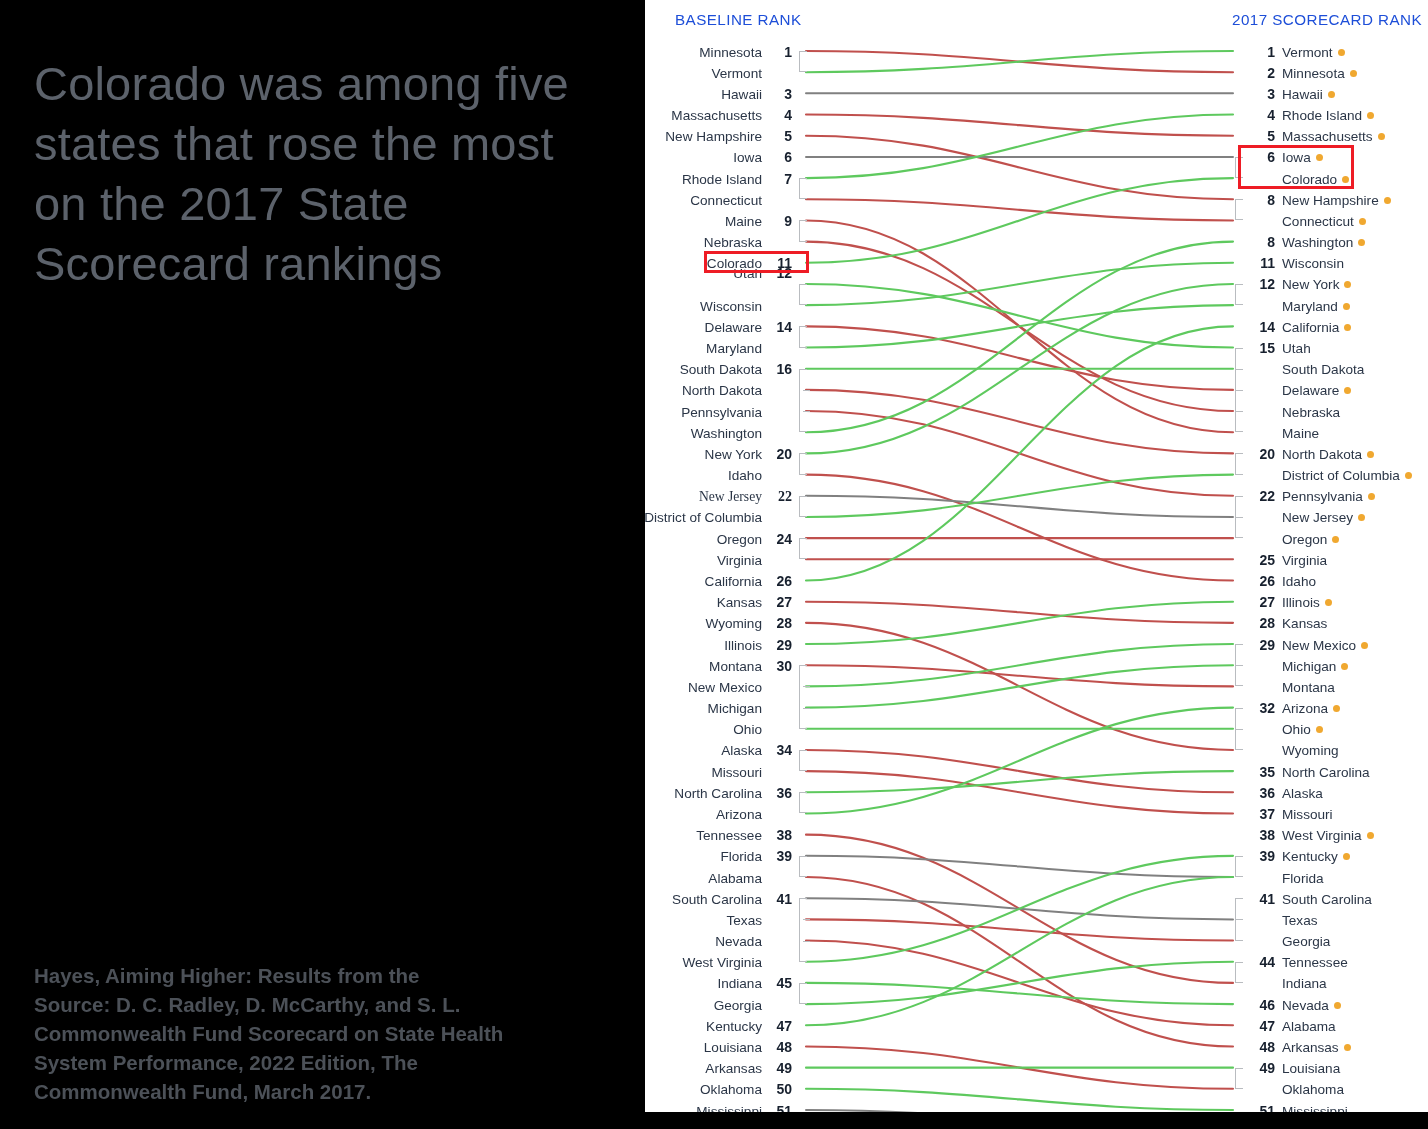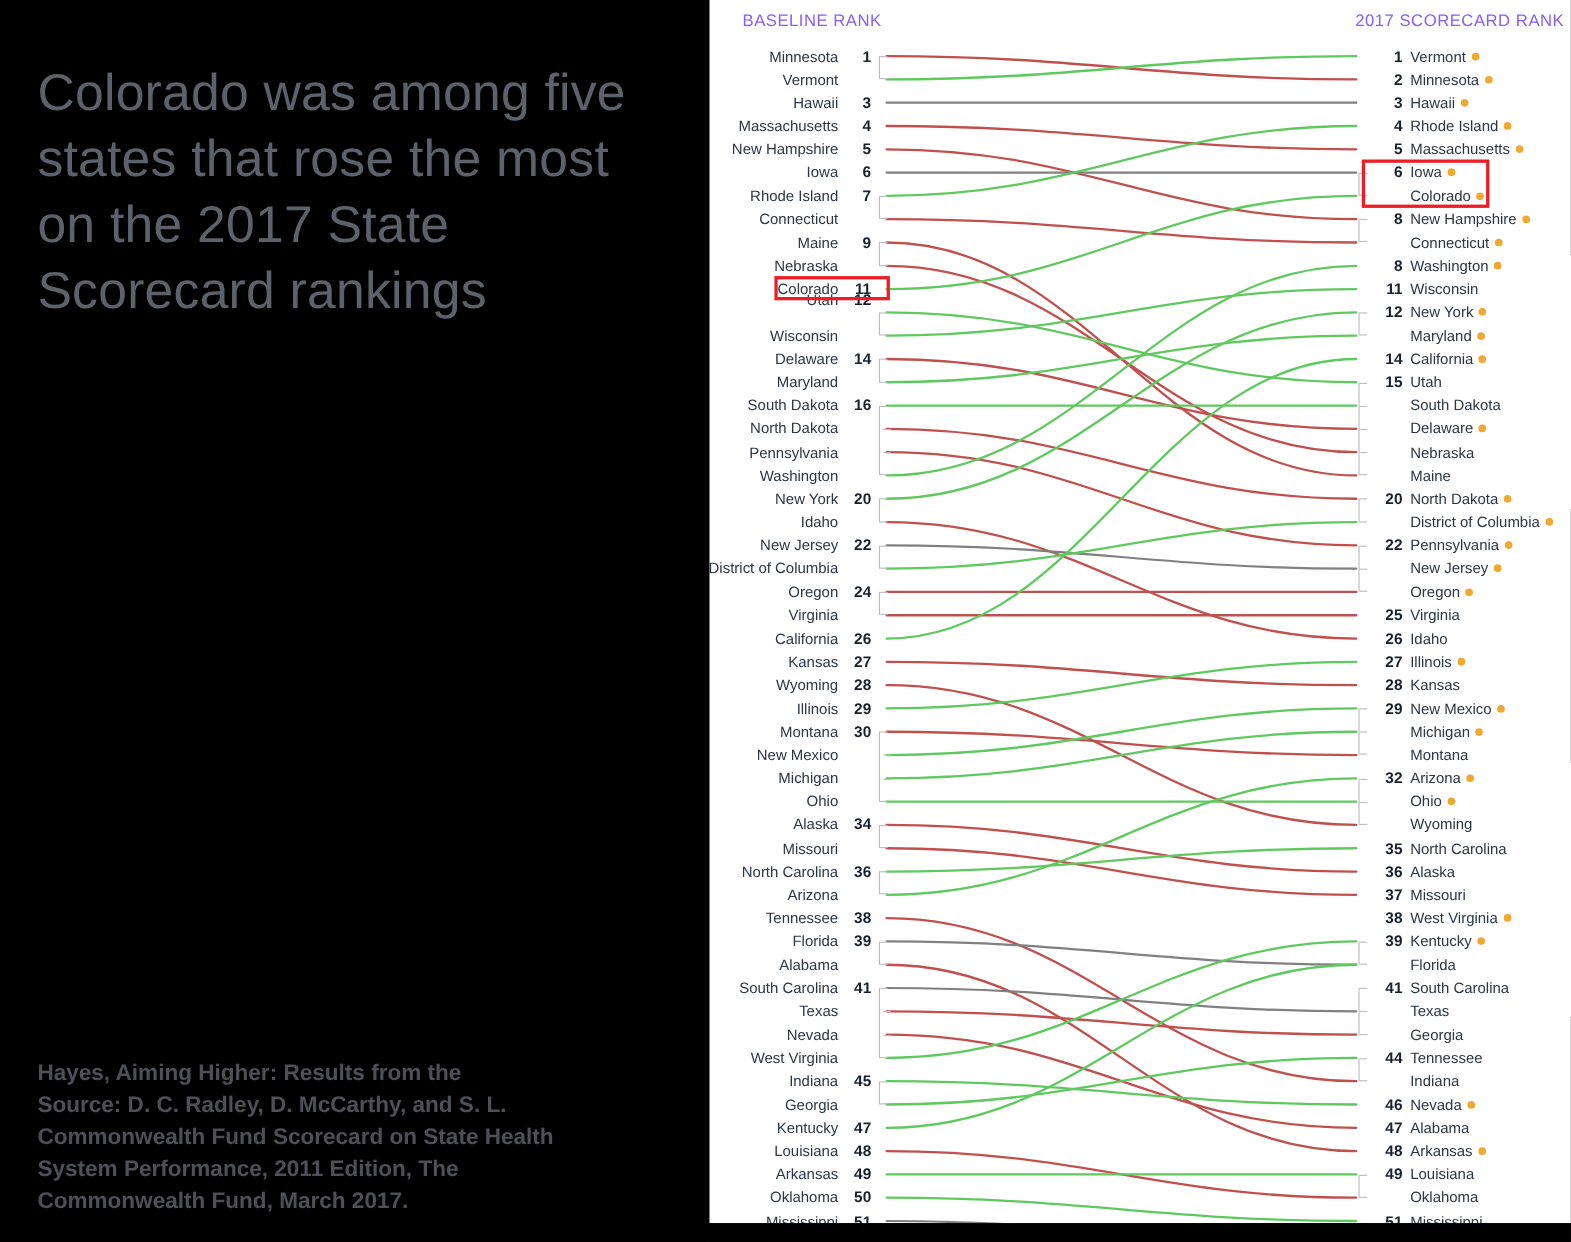--- a/index.html
+++ b/index.html
@@ -20,21 +20,21 @@
     position:absolute;left:34px;top:962px;width:560px;
     color:#4c5158;font-size:20.5px;line-height:1.41;font-weight:700;
   }
   #source .l{display:block;}
   
   #chart-panel{
     position:absolute;left:645px;top:0;width:783px;height:1112px;background:#fff;
   }
   #bottom-bar{position:absolute;left:645px;top:1112px;width:783px;height:17px;background:#000;}
   .col-header{
-    position:absolute;top:11px;color:#8b5cf6;font-size:15.2px;letter-spacing:.45px;
+    position:absolute;top:11px;color:#1d4ed8;font-size:15.2px;letter-spacing:.45px;
     font-weight:400;white-space:nowrap;
   }
   #header-left{left:30px;}
   #header-right{left:587px;}
 
   
   .side{position:absolute;top:0;}
   #left-rows{left:0;width:165px;}
   #right-rows{left:590px;width:193px;}
 
@@ -80,21 +80,21 @@
   <div id="headline">
     <span class="l">Colorado was among five</span>
     <span class="l">states that rose the most</span>
     <span class="l">on the 2017 State</span>
     <span class="l">Scorecard rankings</span>
   </div>
   <div id="source">
     <span class="l">Hayes, Aiming Higher: Results from the</span>
     <span class="l">Source: D. C. Radley, D. McCarthy, and S. L.</span>
     <span class="l">Commonwealth Fund Scorecard on State Health</span>
-    <span class="l">System Performance, 2011 Edition, The</span>
+    <span class="l">System Performance, 2022 Edition, The</span>
     <span class="l">Commonwealth Fund, March 2017.</span>
   </div>
 </div>
 
 <div id="chart-panel">
   <div class="col-header" id="header-left">BASELINE RANK</div>
   <div class="col-header" id="header-right">2017 SCORECARD RANK</div>
 
   <svg id="slopes" viewBox="0 0 783 1112">
       <path d="M 161 51 C 340.34000000000003 51, 408.65999999999997 72.18, 588 72.18" fill="none" stroke="#c0504d" stroke-width="2.1" stroke-linecap="round"></path>
@@ -189,21 +189,21 @@
       <div class="row lrow" style="top: 262px; right: 18px;"><span class="sname">Utah</span><span class="srank">12</span></div>
       <div class="row lrow" style="top: 294.66px; right: 18px;"><span class="sname">Wisconsin</span><span class="srank"></span></div>
       <div class="row lrow" style="top: 315.84px; right: 18px;"><span class="sname">Delaware</span><span class="srank">14</span></div>
       <div class="row lrow" style="top: 337.02px; right: 18px;"><span class="sname">Maryland</span><span class="srank"></span></div>
       <div class="row lrow" style="top: 358.2px; right: 18px;"><span class="sname">South Dakota</span><span class="srank">16</span></div>
       <div class="row lrow" style="top: 379.38px; right: 18px;"><span class="sname">North Dakota</span><span class="srank"></span></div>
       <div class="row lrow" style="top: 400.56px; right: 18px;"><span class="sname">Pennsylvania</span><span class="srank"></span></div>
       <div class="row lrow" style="top: 421.74px; right: 18px;"><span class="sname">Washington</span><span class="srank"></span></div>
       <div class="row lrow" style="top: 442.92px; right: 18px;"><span class="sname">New York</span><span class="srank">20</span></div>
       <div class="row lrow" style="top: 464.1px; right: 18px;"><span class="sname">Idaho</span><span class="srank"></span></div>
-      <div class="row lrow" style="top: 485.28px; right: 18px;"><span class="sname">New Jersey</span><span class="srank">22</span></div>
+      <div class="row lrow" style="top: 485.28px; right: 18px; font-family: Liberation Serif, serif;"><span class="sname">New Jersey</span><span class="srank">22</span></div>
       <div class="row lrow" style="top: 506.46px; right: 18px;"><span class="sname">District of Columbia</span><span class="srank"></span></div>
       <div class="row lrow" style="top: 527.64px; right: 18px;"><span class="sname">Oregon</span><span class="srank">24</span></div>
       <div class="row lrow" style="top: 548.82px; right: 18px;"><span class="sname">Virginia</span><span class="srank"></span></div>
       <div class="row lrow" style="top: 570px; right: 18px;"><span class="sname">California</span><span class="srank">26</span></div>
       <div class="row lrow" style="top: 591.18px; right: 18px;"><span class="sname">Kansas</span><span class="srank">27</span></div>
       <div class="row lrow" style="top: 612.36px; right: 18px;"><span class="sname">Wyoming</span><span class="srank">28</span></div>
       <div class="row lrow" style="top: 633.54px; right: 18px;"><span class="sname">Illinois</span><span class="srank">29</span></div>
       <div class="row lrow" style="top: 654.72px; right: 18px;"><span class="sname">Montana</span><span class="srank">30</span></div>
       <div class="row lrow" style="top: 675.9px; right: 18px;"><span class="sname">New Mexico</span><span class="srank"></span></div>
       <div class="row lrow" style="top: 697.08px; right: 18px;"><span class="sname">Michigan</span><span class="srank"></span></div>

